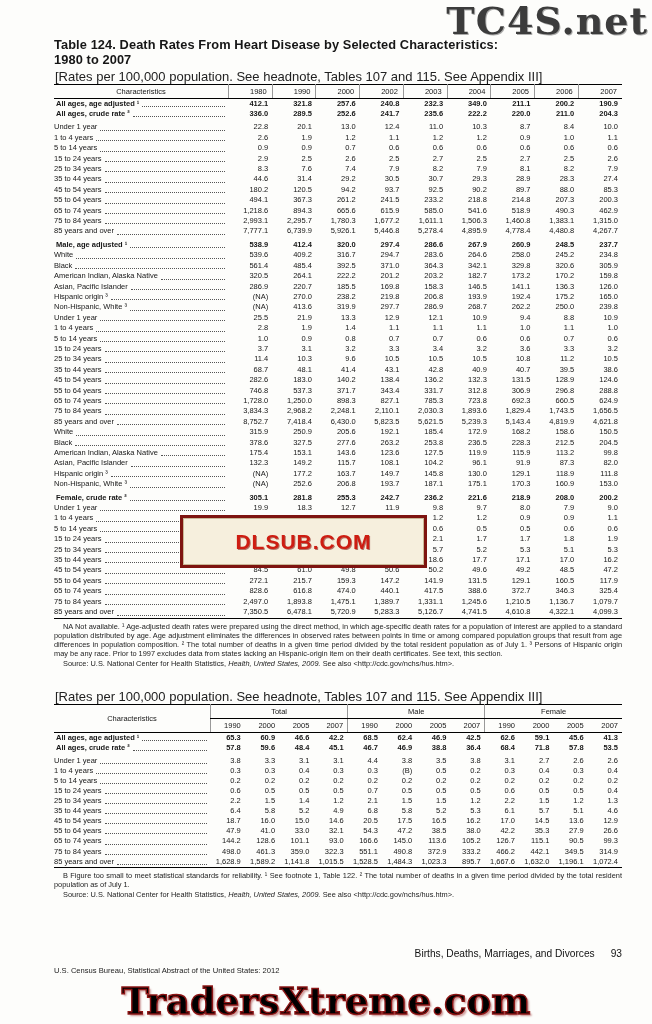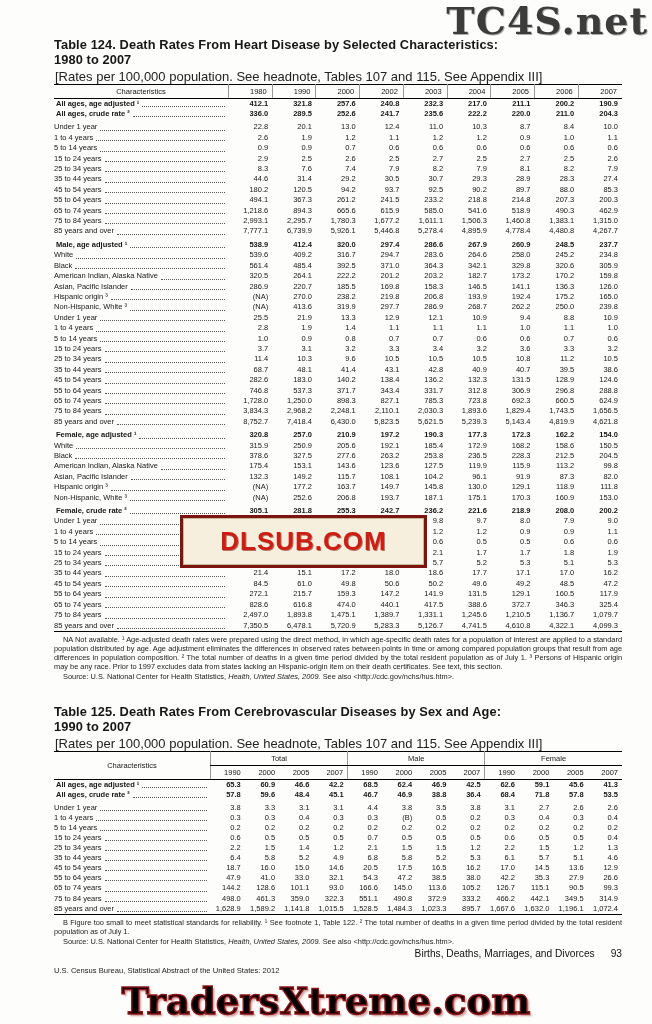--- a/index.html
+++ b/index.html
@@ -37,21 +37,21 @@
   .src{font-size:7.4px;line-height:9px;margin:1px 0 0 0;text-indent:9px;color:#1b1b1b;}
   .src i{}
   .tblock.second{margin-top:24px;}
   
   .wm-top{position:absolute;top:0;right:4px;z-index:6;
     font-family:"DejaVu Serif", serif;font-weight:bold;font-size:38px;line-height:42px;
     color:#3c3c3c;letter-spacing:1px;text-shadow:1px 1px 0 rgba(70,70,70,.45);}
   .wm-box{position:absolute;left:180px;top:515px;width:241px;height:47px;z-index:6;
     background:#f6efdd;border:3px solid #7e1410;box-shadow:inset 0 0 0 1px #c9b896;
     display:flex;align-items:center;justify-content:center;}
-  .wm-box span{font-size:26px;font-weight:bold;color:#ce1d12;letter-spacing:1px;
+  .wm-box span{font-size:21px;font-weight:bold;color:#ce1d12;letter-spacing:1px;
     text-shadow:1px 1px 0 rgba(125,15,8,.55);}
   .wm-bottom{position:absolute;top:981px;left:50%;transform:translateX(-50%);z-index:6;
     font-family:"DejaVu Serif", serif;font-weight:bold;font-size:37px;line-height:40px;
     white-space:nowrap;color:#000000;-webkit-text-stroke:1.4px #8c1414;
     text-shadow:2px 2px 2px rgba(139,20,20,.45);}
   
   .footer-right{position:absolute;top:948px;right:30px;font-size:10.2px;color:#111;}
   .footer-right .pageno{margin-left:16px;}
   .footer-left{position:absolute;top:966px;left:54px;font-size:7.6px;color:#222;}
 </style>
@@ -86,21 +86,21 @@
               <div class="lw">
                 <span class="lt">All ages, age adjusted ¹</span>
                 <span class="dots"></span>
               </div>
             </td>
             <td class="num">412.1</td>
             <td class="num">321.8</td>
             <td class="num">257.6</td>
             <td class="num">240.8</td>
             <td class="num">232.3</td>
-            <td class="num">217.0</td>
+            <td class="num">349.0</td>
             <td class="num">211.1</td>
             <td class="num">200.2</td>
             <td class="num">190.9</td>
           </tr>
           <tr class="b ">
             <td class="lbl">
               <div class="lw">
                 <span class="lt">All ages, crude rate ²</span>
                 <span class="dots"></span>
               </div>
@@ -601,37 +601,20 @@
             <td class="num">8,752.7</td>
             <td class="num">7,418.4</td>
             <td class="num">6,430.0</td>
             <td class="num">5,823.5</td>
             <td class="num">5,621.5</td>
             <td class="num">5,239.3</td>
             <td class="num">5,143.4</td>
             <td class="num">4,819.9</td>
             <td class="num">4,621.8</td>
           </tr>
-          <tr class="b g">
-            <td class="lbl">
-              <div class="lw">
-                <span class="lt">Female, age adjusted ¹</span>
-                <span class="dots"></span>
-              </div>
-            </td>
-            <td class="num">320.8</td>
-            <td class="num">257.0</td>
-            <td class="num">210.9</td>
-            <td class="num">197.2</td>
-            <td class="num">190.3</td>
-            <td class="num">177.3</td>
-            <td class="num">172.3</td>
-            <td class="num">162.2</td>
-            <td class="num">154.0</td>
-          </tr>
           <tr>
             <td class="lbl">
               <div class="lw">
                 <span class="lt">White</span>
                 <span class="dots"></span>
               </div>
             </td>
             <td class="num">315.9</td>
             <td class="num">250.9</td>
             <td class="num">205.6</td>
@@ -931,21 +914,20 @@
             <td class="num">4,322.1</td>
             <td class="num">4,099.3</td>
           </tr>
         </tbody>
     </table>
     <p class="fnotes">NA Not available. ¹ Age-adjusted death rates were prepared using the direct method, in which age-specific death rates for a population of interest are applied to a standard population distributed by age. Age adjustment eliminates the differences in observed rates between points in time or among compared population groups that result from age differences in population composition. ² The total number of deaths in a given time period divided by the total resident population as of July 1. ³ Persons of Hispanic origin may be any race. Prior to 1997 excludes data from states lacking an Hispanic-origin item on their death certificates. See text, this section.</p>
     <p class="src"><span>Source: U.S. National Center for Health Statistics, </span><i>Health, United States, 2009.</i><span> See also &lt;http://cdc.gov/nchs/hus.htm&gt;.</span></p>
   </section>
 
   <section class="tblock second">
-    <h1 class="t-title"><span>Table 125. Death Rates From Cerebrovascular Diseases by Sex and Age:</span><br><span>1990 to 2007</span></h1>
     <p class="headnote">[Rates per 100,000 population. See headnote, Tables 107 and 115. See Appendix III]</p>
     <table class="data" id="t125">
       <thead>
           <tr>
             <th class="lblh" rowspan="2">Characteristics</th>
             <th class="grouph" colspan="4">Total</th>
             <th class="grouph" colspan="4">Male</th>
             <th class="grouph" colspan="4">Female</th>
           </tr>
           <tr>

